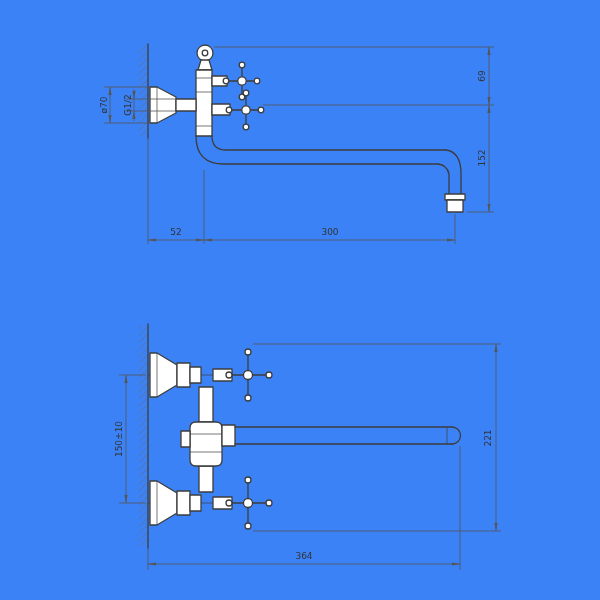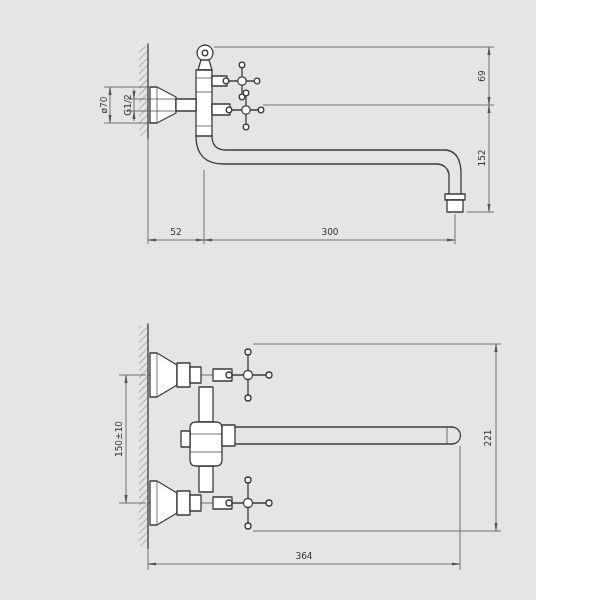--- a/index.html
+++ b/index.html
@@ -1,17 +1,17 @@
 <!DOCTYPE html>
 <html><head>
 <meta charset="utf-8">
 <style>
   html,body{margin:0;padding:0;background:#fff;}
   .page{
-    width:536px;height:600px;background:#e5e5e5;position:relative;overflow:hidden;
+    width:600px;height:600px;background:#3b82f6;position:relative;overflow:hidden;
     font-family:"DejaVu Sans", sans-serif;
   }
   svg{display:block;}
   .objf{fill:#ffffff;stroke:#3d3d3d;stroke-width:1.3;stroke-linejoin:round;}
   .obj{fill:none;stroke:#3d3d3d;stroke-width:1.3;stroke-linecap:round;stroke-linejoin:round;}
   .det{fill:none;stroke:#3d3d3d;stroke-width:0.7;}
   .dim{fill:none;stroke:#555555;stroke-width:0.8;}
   .dimtext{font-family:"DejaVu Sans", sans-serif;font-size:9px;fill:#333333;}
 </style>
 </head>

